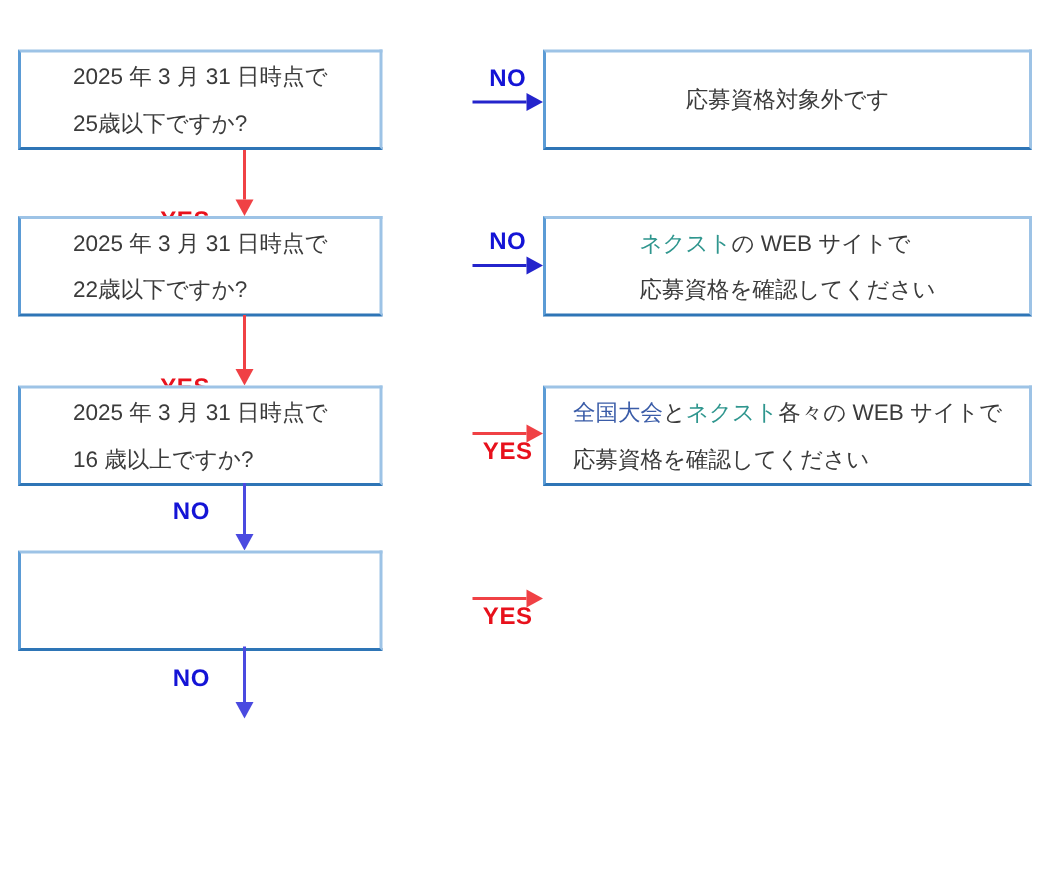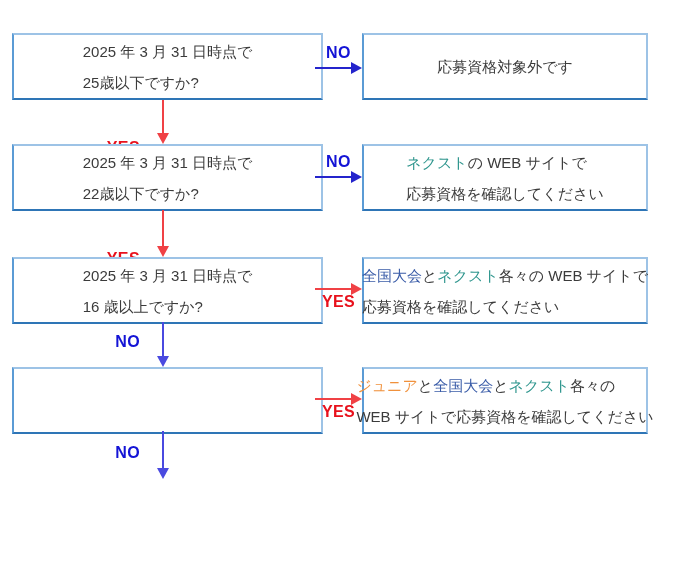--- a/index.html
+++ b/index.html
@@ -6,22 +6,22 @@
   #stage{
     position:relative;width:700px;height:580px;background:#ffffff;
     font-family:"Liberation Sans",sans-serif;overflow:hidden;
   }
   .box{
     position:absolute;box-sizing:border-box;background:#fff;
     border:2px solid;
     border-color:var(--box_border_light) var(--box_border_light) var(--box_border_dark) var(--box_border_mid);
     display:flex;flex-direction:column;justify-content:center;align-items:center;
   }
-  .qbox{left:12px;width:311px;height:67px;}
-  .rbox{left:362px;width:286px;height:67px;}
+  .qbox{left:12px;width:243px;height:67px;}
+  .rbox{left:362px;width:326px;height:67px;}
   .tblock{text-align:left;}
   .tline{font-size:15px;line-height:31px;color:var(--text);white-space:nowrap;}
   .brand{font-weight:normal;}
   .brand.next{color:var(--brand_next);}
   .brand.zenkoku{color:var(--brand_zenkoku);}
   .brand.junior{color:var(--brand_junior);}
   
   .varrow{position:absolute;left:156px;width:13px;display:flex;flex-direction:column;align-items:center;}
   .varrow .shaft{width:2px;}
   .varrow .head{width:0;height:0;border-left:6px solid transparent;border-right:6px solid transparent;border-top:11px solid;}
@@ -121,26 +121,20 @@
 
   <div class="box qbox" style="top:367px">
     <div class="tblock">
     </div>
   </div>
   <div class="hlabel yes" style="top:375px">YES</div>
   <div class="harrow red" style="top:393px">
     <div class="shaft"></div>
     <div class="head"></div>
   </div>
-  <div class="box rbox" style="top:367px">
-    <div class="tblock">
-      <div class="tline"><span class="brand junior">ジュニア</span><span>と</span><span class="brand zenkoku">全国大会</span><span>と</span><span class="brand next">ネクスト</span><span>各々の</span></div>
-      <div class="tline">WEB サイトで応募資格を確認してください</div>
-    </div>
-  </div>
 
   <div class="vlabel no" style="top:444px">NO</div>
   <div class="varrow blue" style="top:431px">
     <div class="shaft" style="height:37px"></div>
     <div class="head"></div>
   </div>
 
 
 </div>
 

